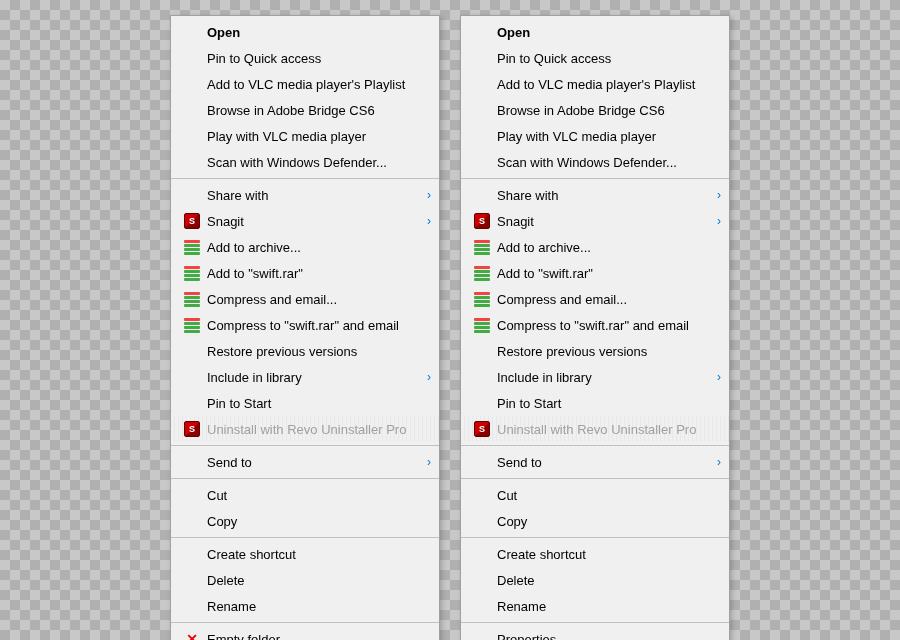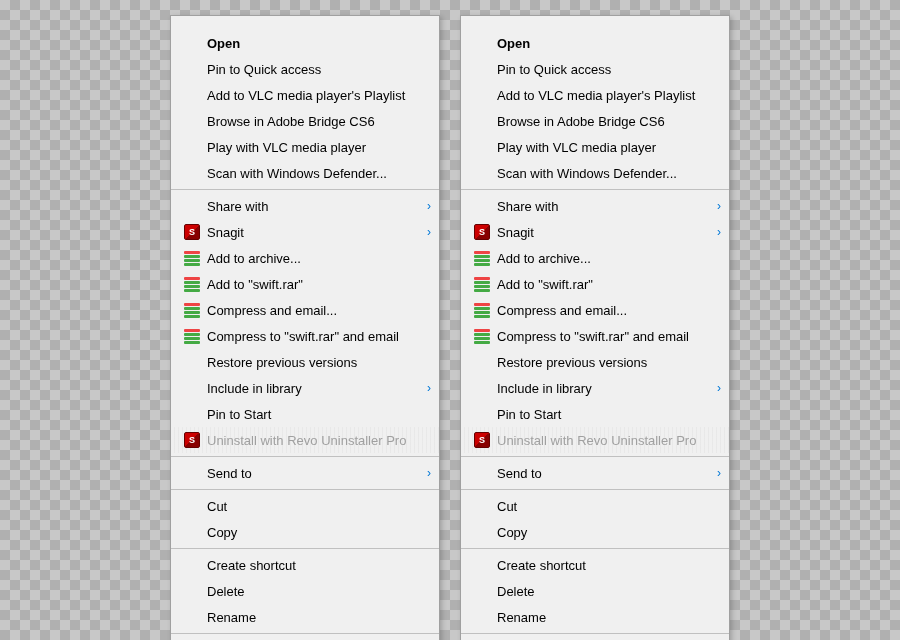--- a/index.html
+++ b/index.html
@@ -54,21 +54,20 @@
       padding: 4px 16px 4px 12px;
       cursor: pointer;
       position: relative;
       white-space: nowrap;
       color: #000;
       min-height: 22px;
     }
 
     .menu-item.bold {
       font-weight: bold;
-      margin-top: 11px;
     }
 
     .menu-item.disabled {
       color: #a0a0a0;
       background-image: repeating-linear-gradient(
         90deg,
         transparent,
         transparent 3px,
         rgba(0,0,0,0.03) 3px,
         rgba(0,0,0,0.03) 4px

